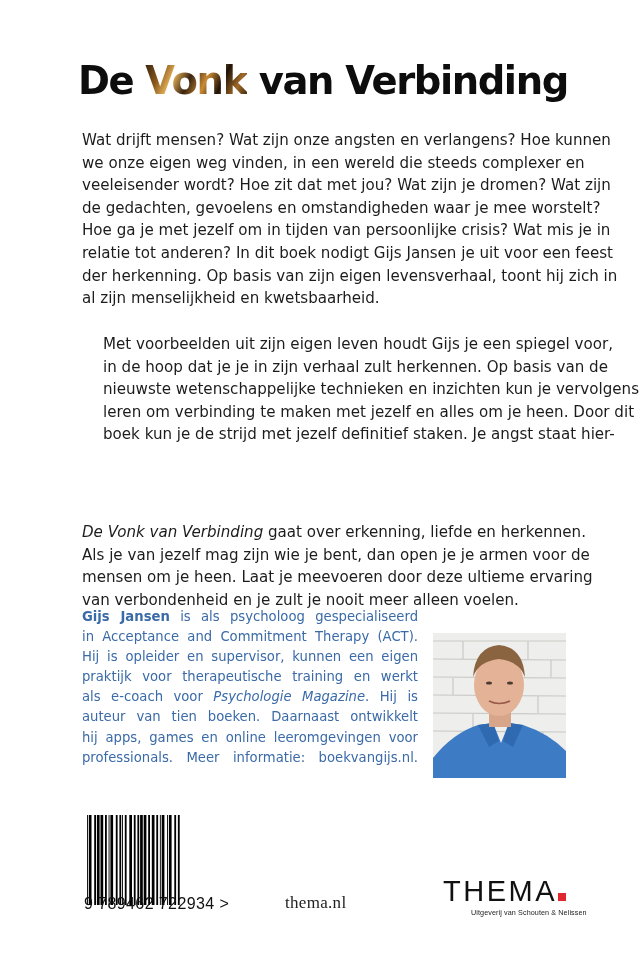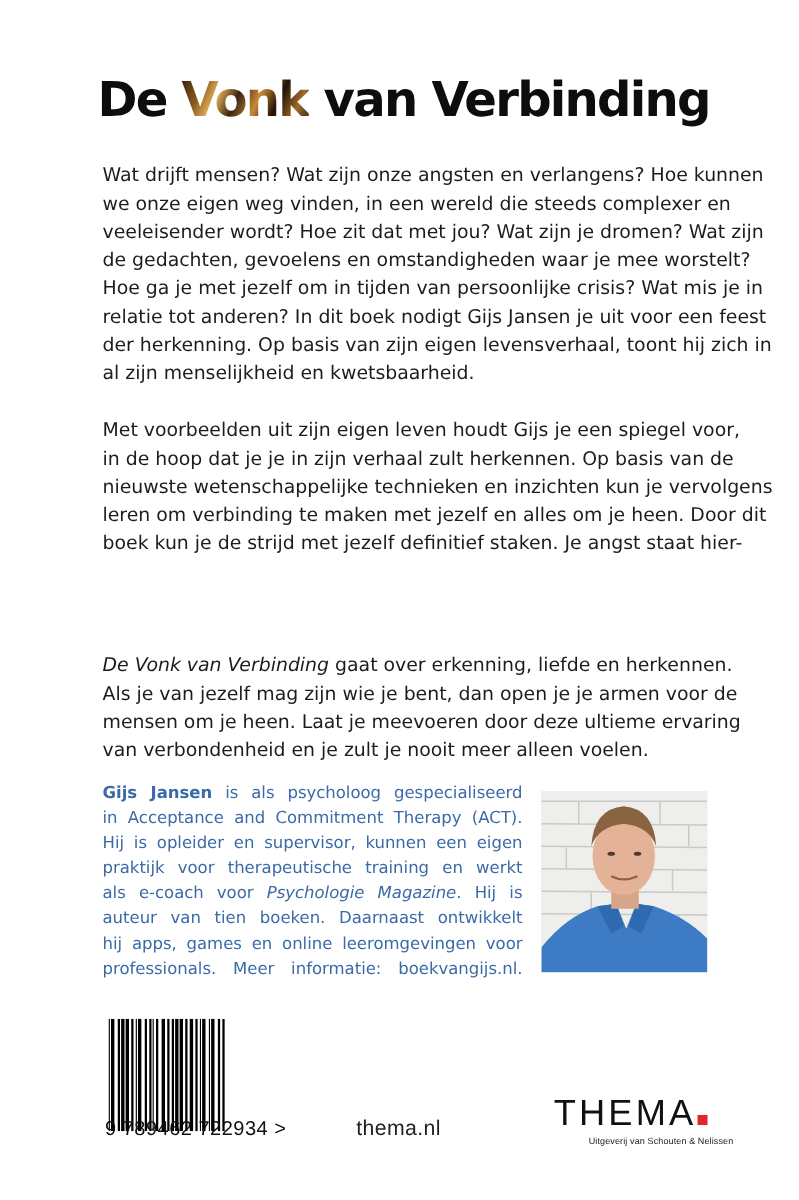--- a/index.html
+++ b/index.html
@@ -6,35 +6,35 @@
   body { width: 639px; height: 960px; position: relative; overflow: hidden;
          font-family: "DejaVu Sans", sans-serif; color: #1a1a1a; }
   .title { position: absolute; left: 78px; top: 56px; width: 490px; height: 50px;
            font-family: "DejaVu Sans", sans-serif; font-weight: bold; font-size: 38.5px;
            letter-spacing: -1.4px; white-space: nowrap; line-height: 50px; color: #0d0d0d; }
   .title .spark { background: linear-gradient(115deg, #2a1a0a 0%, #8a5a1e 18%, #e7b35a 30%, #3a2410 44%, #c98a35 58%, #1f1208 72%, #a06a28 86%, #2a1a0a 100%);
                   -webkit-background-clip: text; background-clip: text; color: transparent; }
   .body-text { position: absolute; left: 82px; width: 476px; font-size: 15.1px; line-height: 22.6px;
                text-align: justify; color: #1c1c1c; }
   .p1 { top: 129px; }
-  .p2 { top: 333px; }
+  .p2 { top: 333px; margin-left: 21px; }
   .p3 { top: 521px; }
   .line { display: block; white-space: nowrap; text-align-last: justify; text-align: justify; }
   .line.last { text-align-last: left; }
   em { font-style: italic; }
-  .bio { position: absolute; left: 82px; top: 625px; width: 336px; font-size: 13.2px; line-height: 20.1px;
+  .bio { position: absolute; left: 82px; top: 607px; width: 336px; font-size: 13.2px; line-height: 20.1px;
          color: #3a6aa8; }
   .bio strong { font-weight: bold; color: #3a6aa8; }
   .photo { position: absolute; left: 433px; top: 633px; width: 133px; height: 145px; overflow: hidden;
            background: #eeeeec; }
   .barcode { position: absolute; left: 86px; top: 815px; width: 120px; height: 90px; }
   .barcode-digits { position: absolute; left: 84px; top: 895px; font-family: "Liberation Sans", sans-serif;
                     font-size: 16px; letter-spacing: 0.4px; color: #111; white-space: nowrap; }
   .site { position: absolute; left: 285px; top: 893px; font-size: 17px; color: #222;
-          font-family: Liberation Sans, sans-serif; letter-spacing: 0.3px; }
+          font-family: Liberation Serif, serif; letter-spacing: 0.3px; }
   .logo { position: absolute; left: 443px; top: 876px; width: 125px; }
   .logo-word { font-family: "Liberation Sans", sans-serif; font-size: 29px; letter-spacing: 2.5px;
                color: #111; line-height: 30px; white-space: nowrap; }
   .logo-dot { display: inline-block; width: 8px; height: 8px; background: #e0262e; margin-left: 1px; vertical-align: baseline; }
   .logo-sub { font-family: "Liberation Sans", sans-serif; font-size: 7.2px; color: #222; margin-top: 2px;
               white-space: nowrap; letter-spacing: 0.1px; padding-left: 28px; }
 </style>
 </head>
 <body>
 

